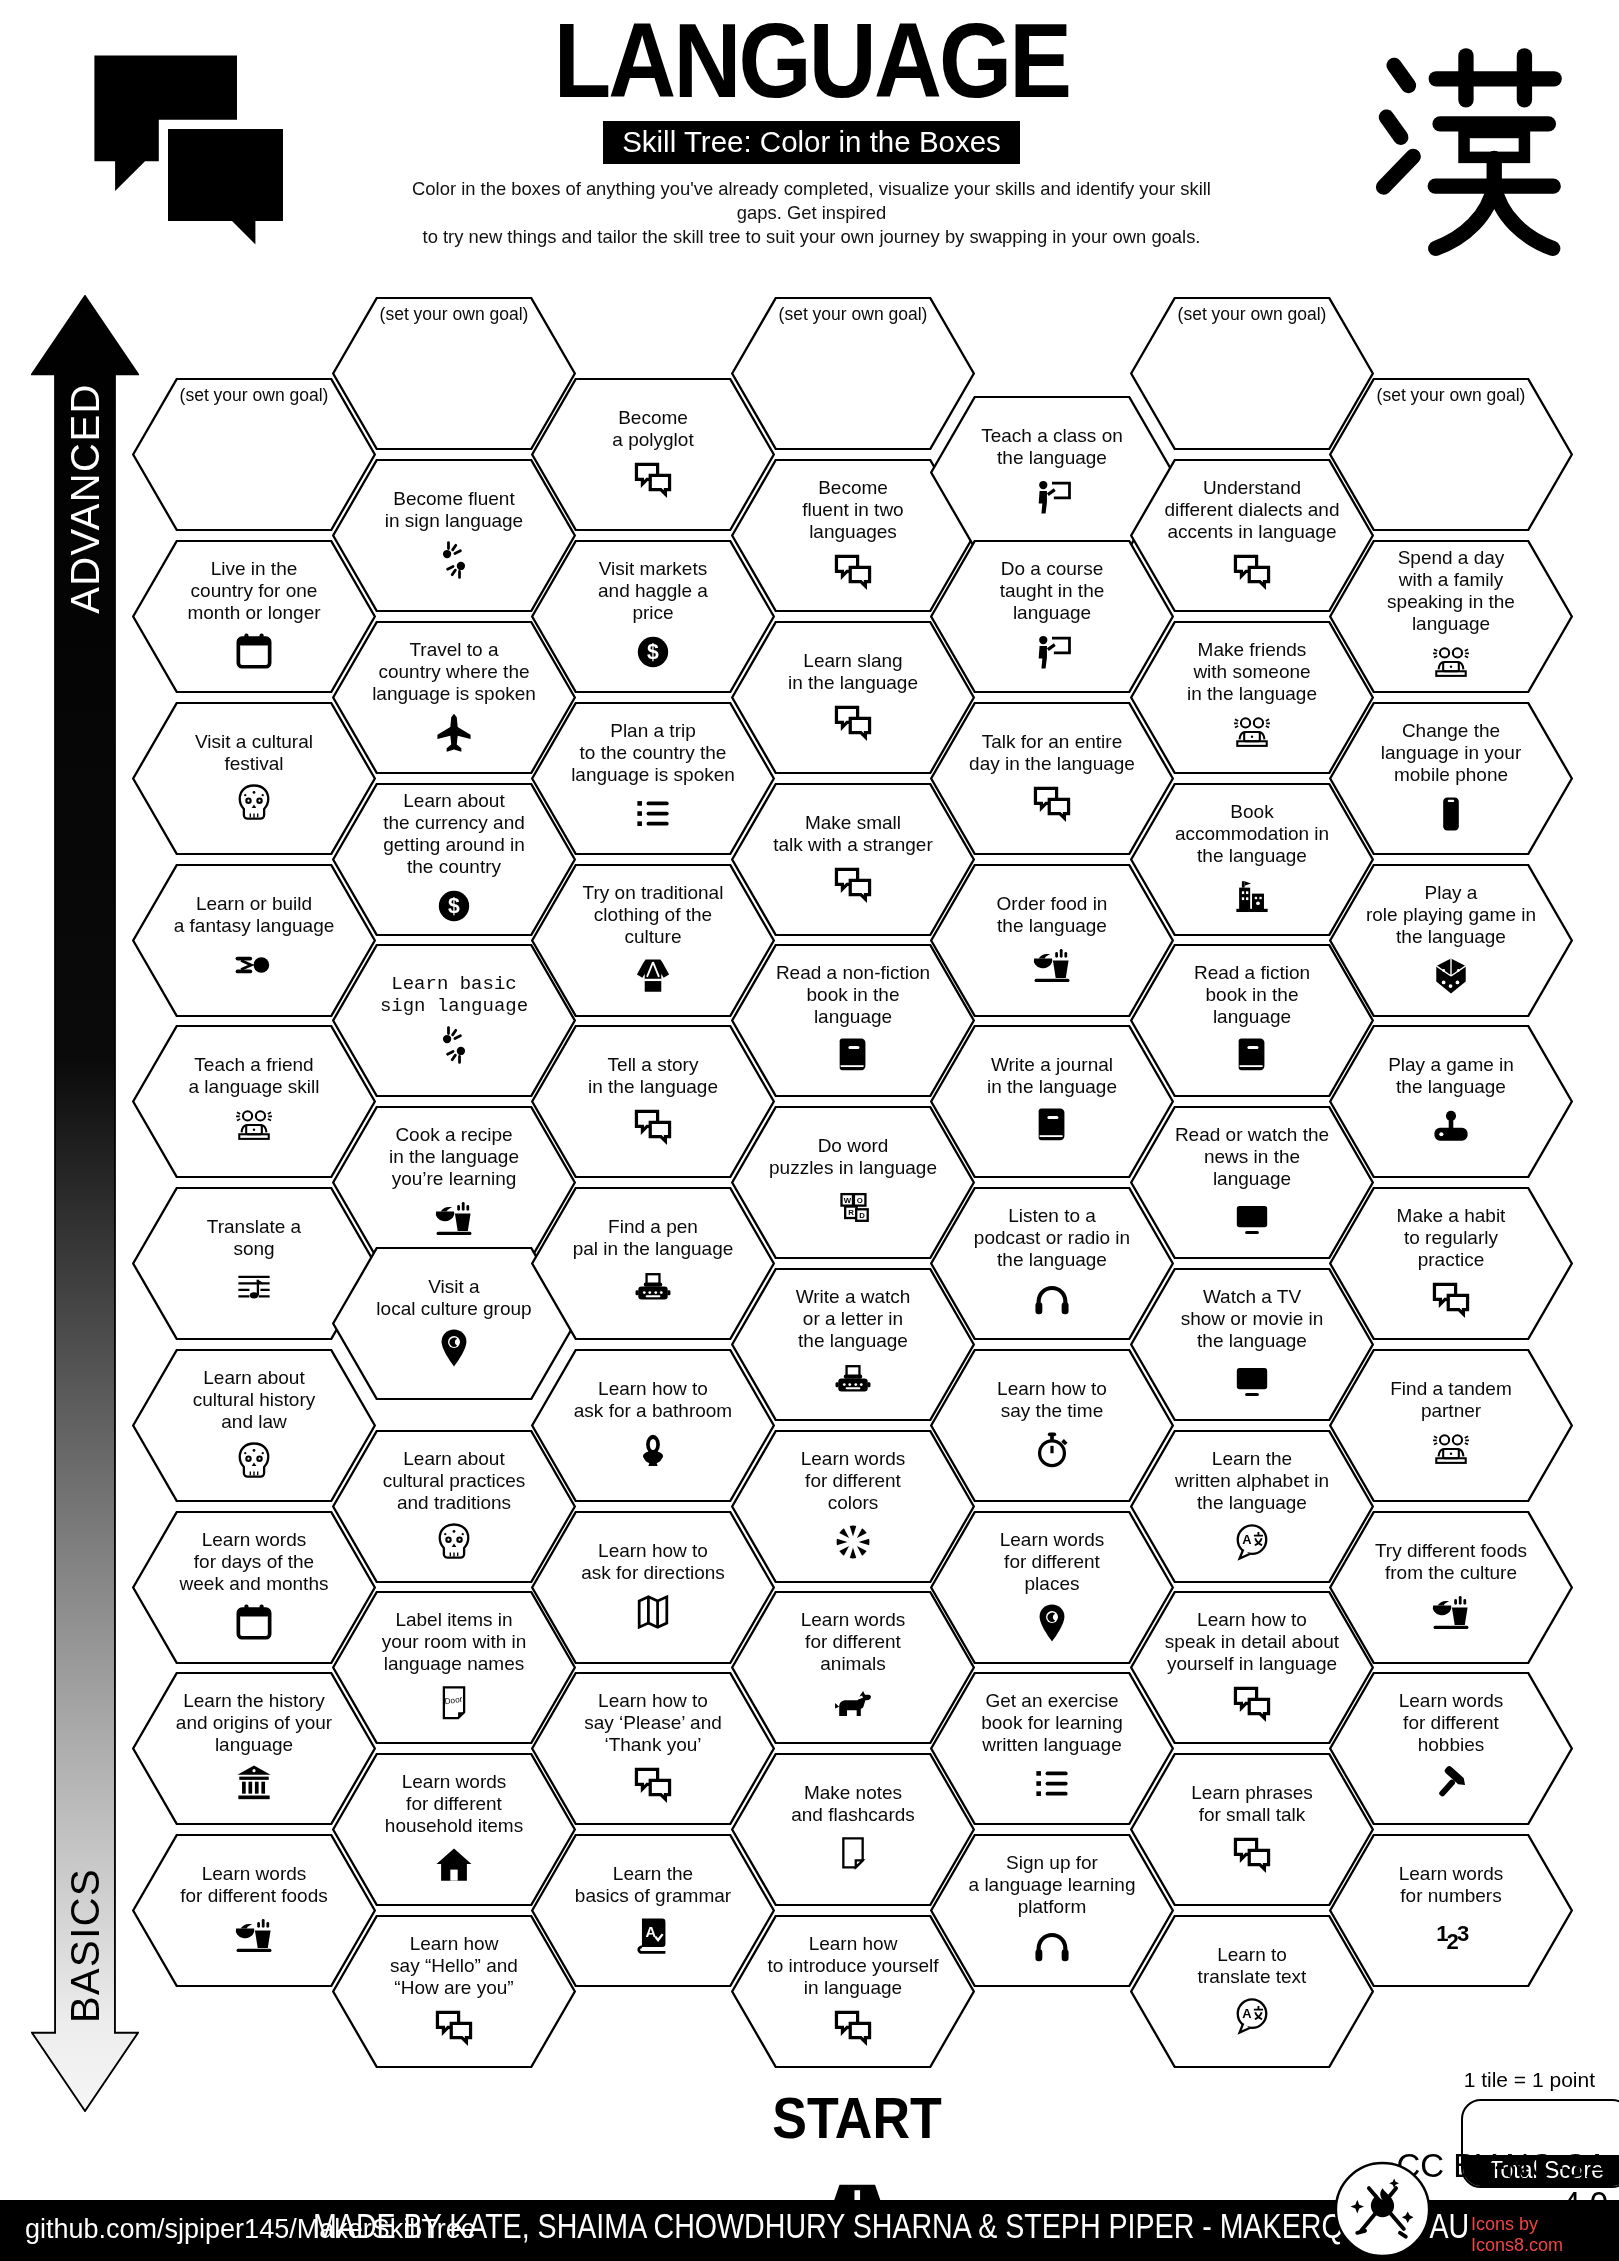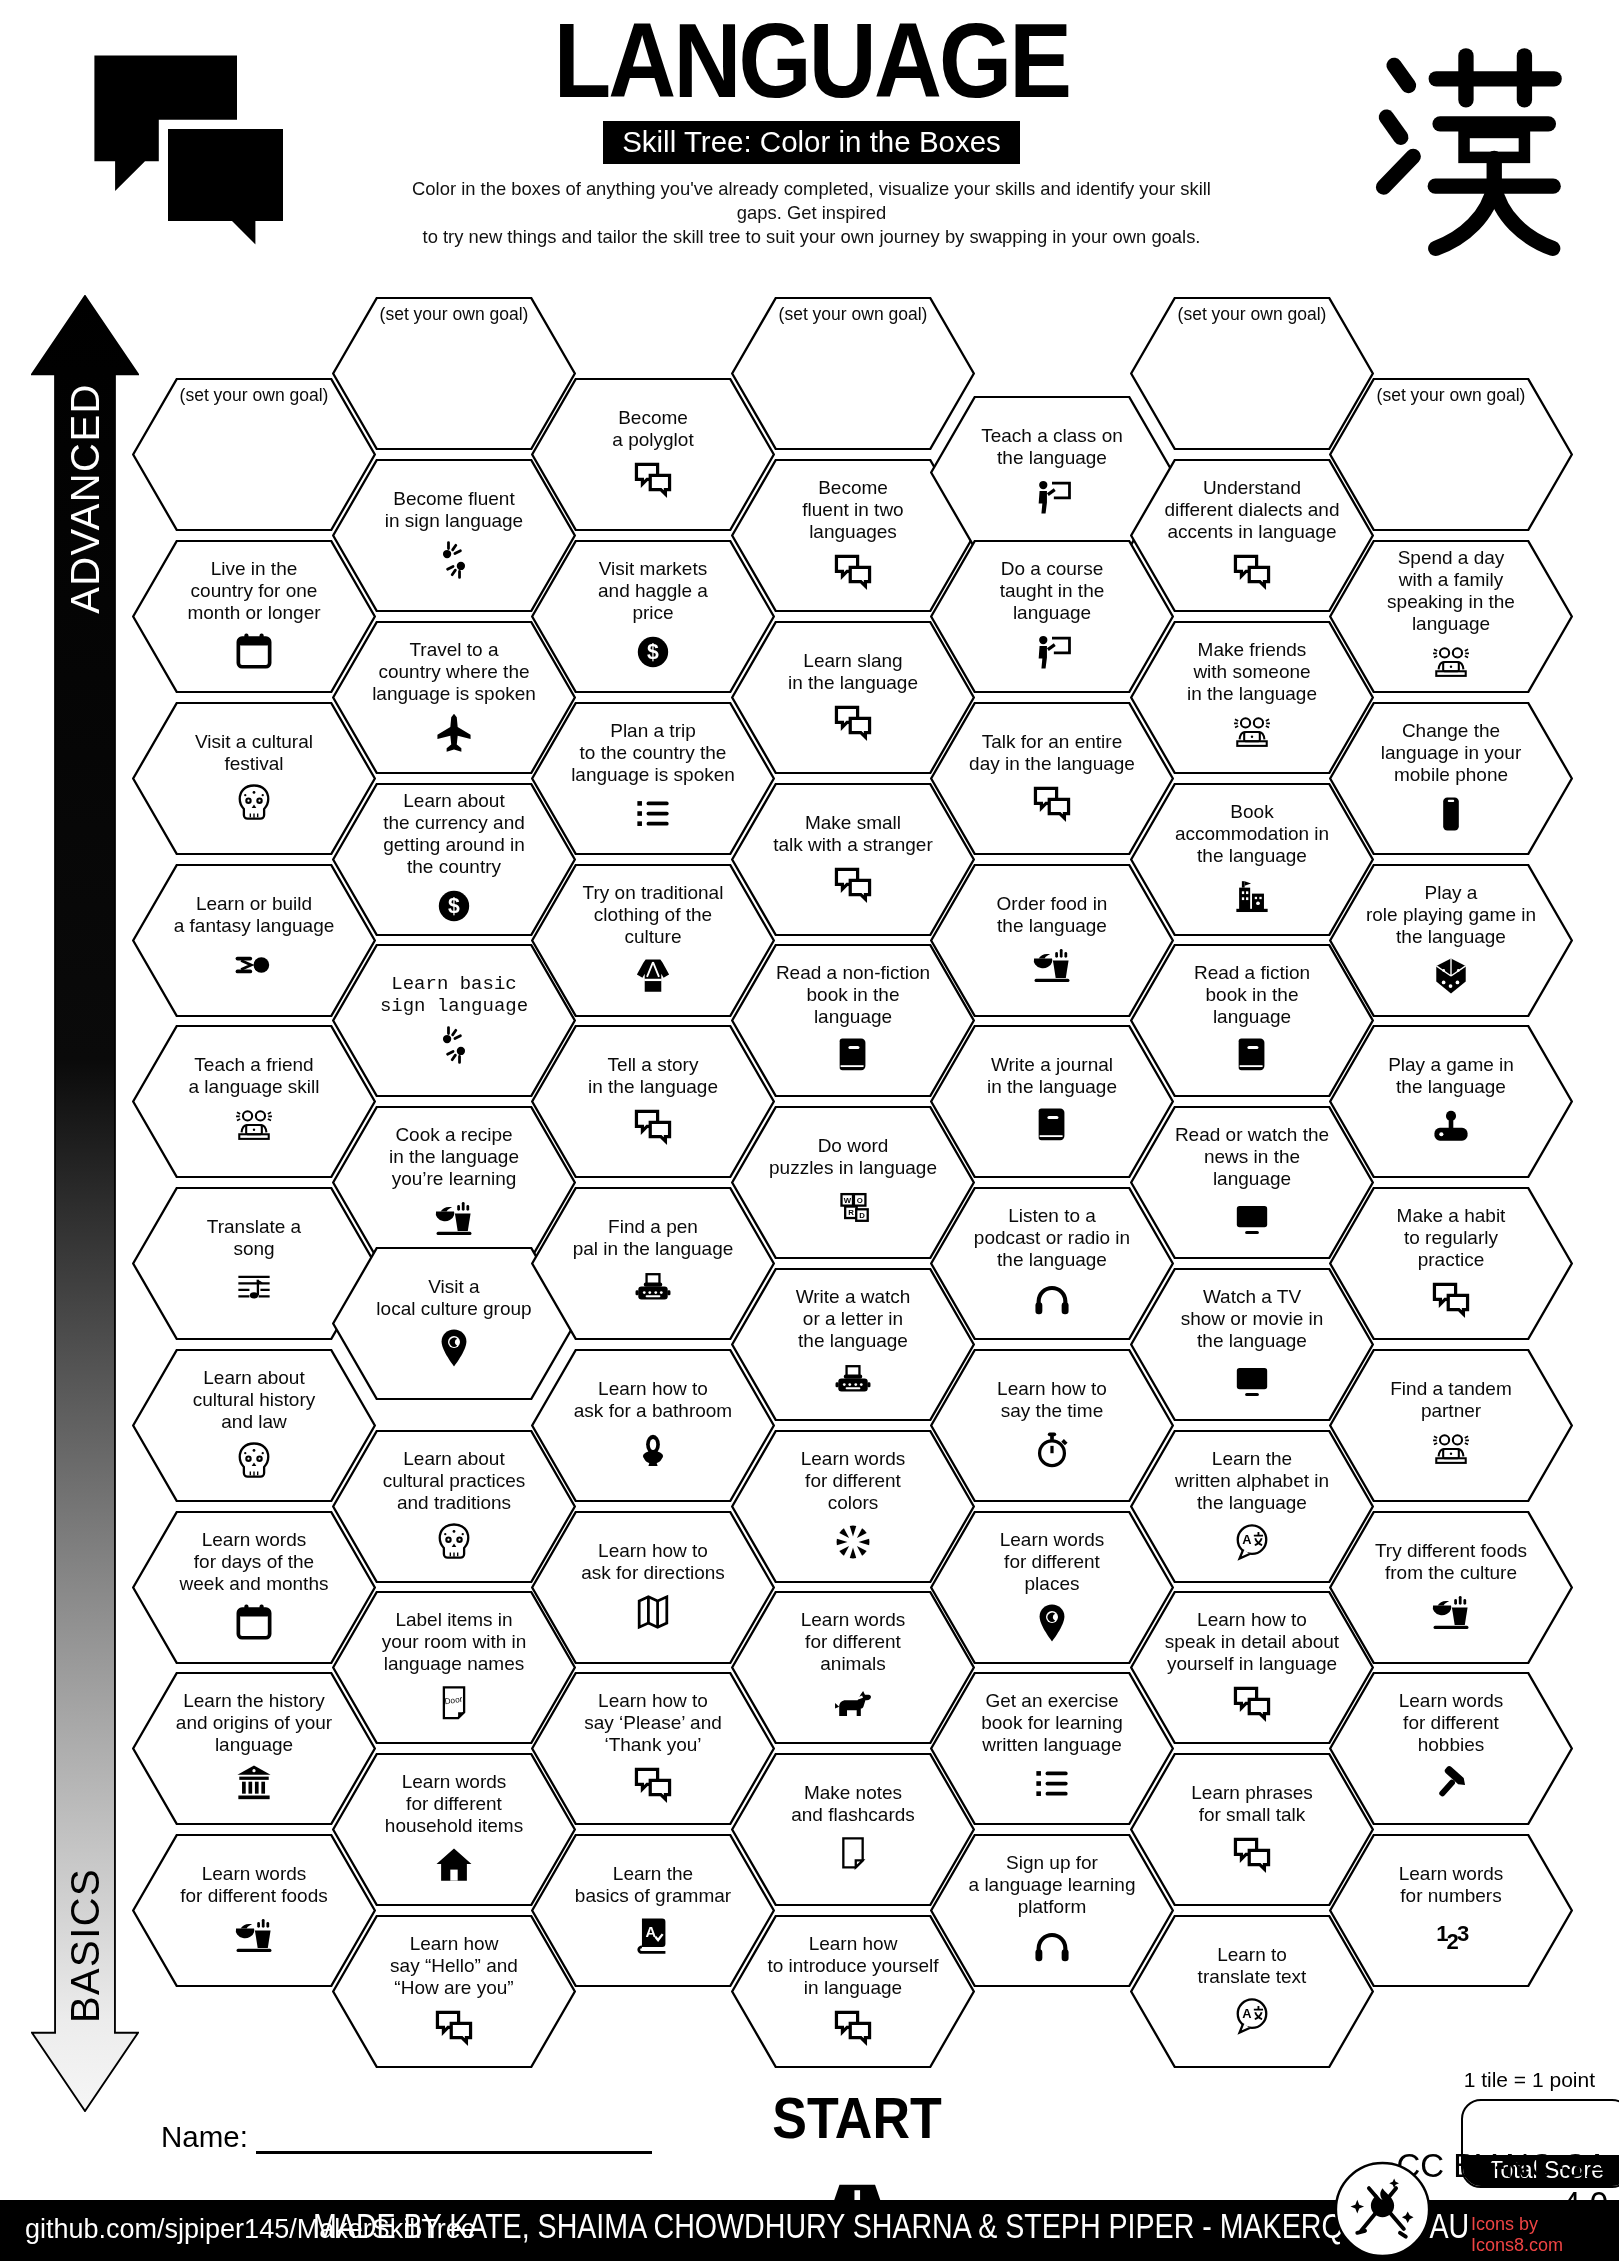--- a/index.html
+++ b/index.html
@@ -1512,24 +1512,20 @@
       <svg width="94" height="73" viewBox="0 0 100 78">
         <path d="M31 4h38l24 70H7z" fill="#000"></path>
         <g stroke="#fff" stroke-width="6">
             <path d="M50 10v12M50 31v14M50 54v16"></path>
           </g>
       </svg>
     </span>
     <span class="start-word">HERE</span>
   </div>
 
-  <div id="name-row">
-    <span id="name-label">Name:</span>
-    <span id="name-line"></span>
-  </div>
 
   <div id="tile-note">1 tile = 1 point</div>
   <div id="score-box">
     <div id="score-box-bar">Total Score</div>
   </div>
 
   <div id="cc-text">CC BY-NC-SA 4.0</div>
   <div id="footer-bar"></div>
   <div id="repo-text">github.com/sjpiper145/MakerSkillTree</div>
   <div id="credit-text">MADE BY KATE, SHAIMA CHOWDHURY SHARNA &amp; STEPH PIPER - MAKERQUEEN AU</div>

